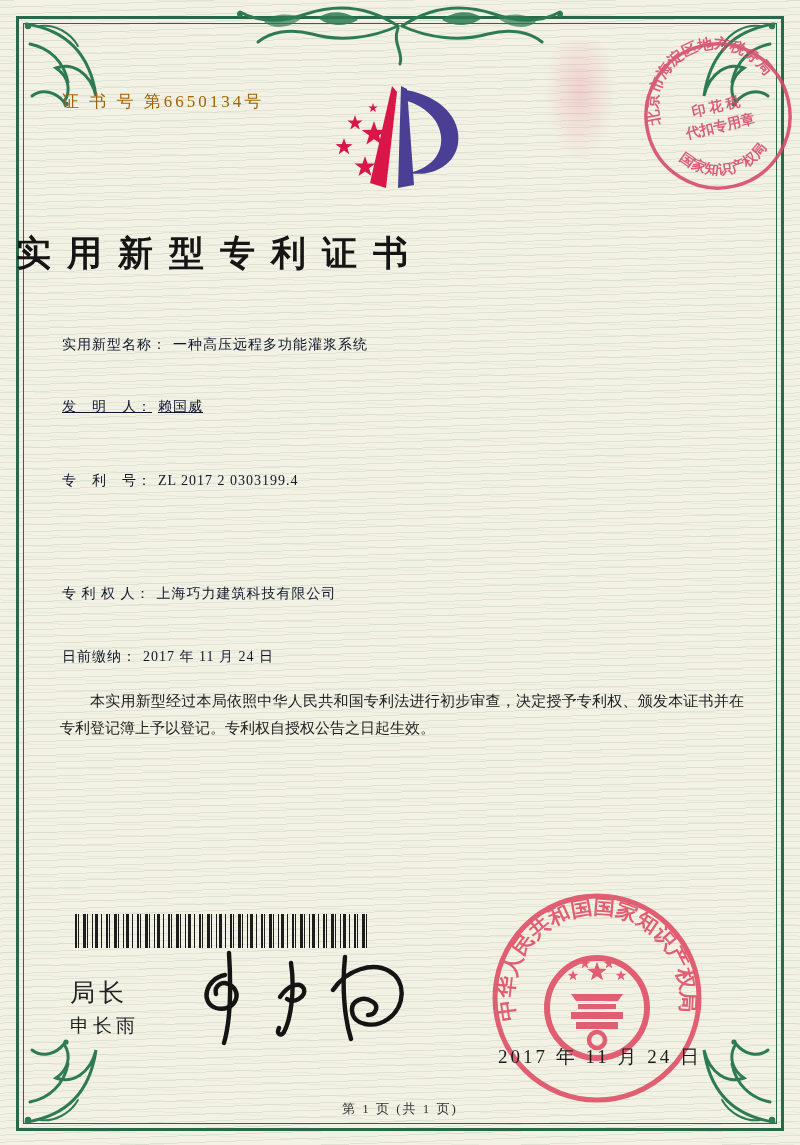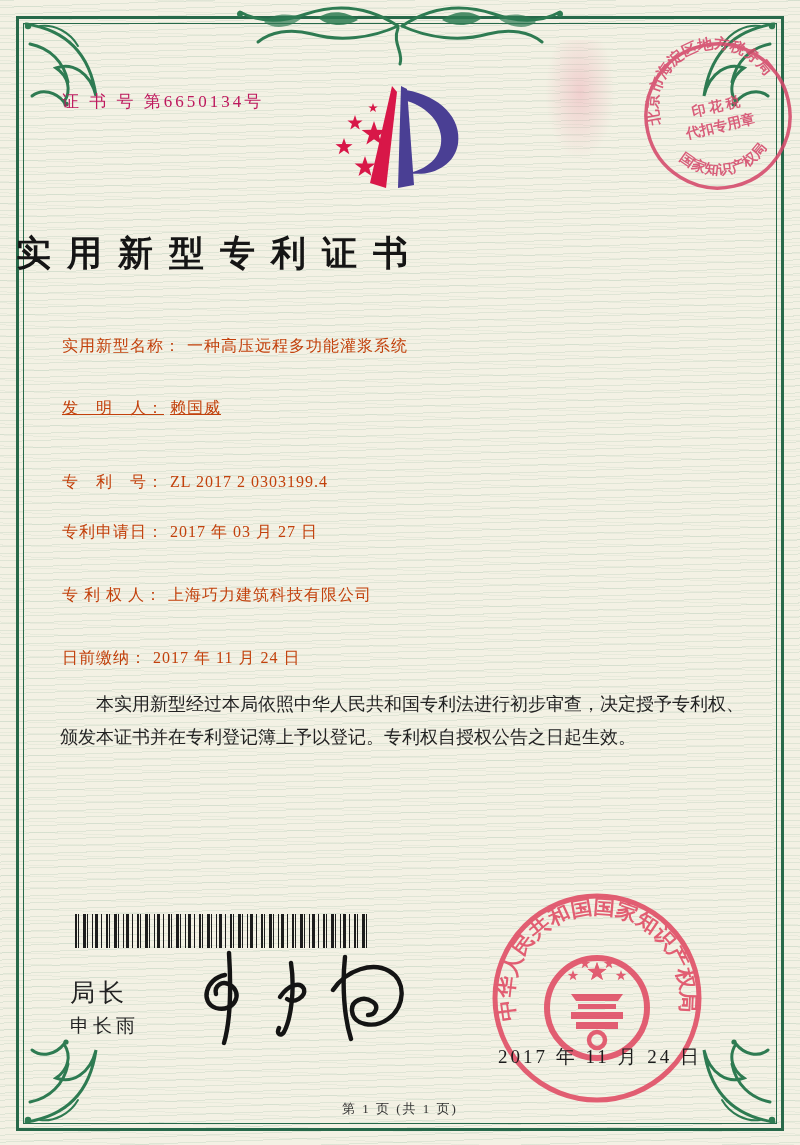--- a/index.html
+++ b/index.html
@@ -14,30 +14,30 @@
     background-image:
       repeating-linear-gradient(178deg, rgba(150,185,160,0.22) 0 1px, transparent 1px 7px),
       repeating-linear-gradient(182deg, rgba(150,185,160,0.12) 0 1px, transparent 1px 11px);
   }
   .frame-outer{position:absolute;left:16px;top:16px;right:16px;bottom:14px;border:3px solid #27694a;z-index:1;}
   .frame-inner{position:absolute;left:23px;top:23px;right:23px;bottom:21px;border:1px solid #27694a;z-index:1;}
   .content{position:absolute;inset:0;z-index:3;}
   .ornament{position:absolute;z-index:2;}
   .smudge{position:absolute;left:540px;top:40px;width:80px;height:130px;z-index:2;
     background:radial-gradient(ellipse at 50% 40%, rgba(232,120,150,0.28), transparent 62%);}
-  .cert-number{position:absolute;left:62px;top:90px;font-size:17px;letter-spacing:3px;color:#be185d;}
+  .cert-number{position:absolute;left:62px;top:90px;font-size:17px;letter-spacing:3px;color:#a16207;}
   .logo{position:absolute;left:322px;top:84px;}
   .title{
     position:absolute;left:0;right:0;top:230px;
     font-size:35px;font-weight:700;letter-spacing:16px;padding-left:16px;color:#151515;
   }
-  .field-row{position:absolute;left:62px;right:56px;font-size:16px;color:#c2410c;white-space:nowrap;}
+  .field-row{position:absolute;left:62px;right:56px;font-size:14px;color:#0f172a;white-space:nowrap;}
   .field-label{letter-spacing:1px;}
   .field-value{margin-left:6px;letter-spacing:1px;}
-  .paragraphs{position:absolute;left:60px;width:684px;top:688px;font-size:18px;line-height:1.83;
+  .paragraphs{position:absolute;left:60px;width:684px;top:688px;font-size:15px;line-height:1.83;
     text-align:justify;color:#222;}
   .paragraphs p{margin:0;text-indent:2em;}
   .barcode{position:absolute;left:75px;top:914px;width:296px;height:34px;
     background-image:repeating-linear-gradient(90deg,
       #1c1c1c 0 2px, transparent 2px 3px,
       #1c1c1c 3px 4px, transparent 4px 8px,
       #1c1c1c 8px 11px, transparent 11px 12px,
       #1c1c1c 12px 13px, transparent 13px 17px,
       #1c1c1c 17px 18px, transparent 18px 20px,
       #1c1c1c 20px 23px, transparent 23px 26px,
@@ -123,23 +123,20 @@
 
   <div class="field-row" style="top:336px;">
     <span class="field-label">实用新型名称：</span><span class="field-value">一种高压远程多功能灌浆系统</span>
   </div>
   <div class="field-row" style="top:398px;text-decoration:underline;">
     <span class="field-label">发　明　人：</span><span class="field-value">赖国威</span>
   </div>
   <div class="field-row" style="top:460px;margin-top:12px;">
     <span class="field-label">专　利　号：</span><span class="field-value">ZL 2017 2 0303199.4</span>
   </div>
-  <div class="field-row" style="top:522px;">
-    <span class="field-label">专利申请日：</span><span class="field-value">2017 年 03 月 27 日</span>
-  </div>
   <div class="field-row" style="top:585px;">
     <span class="field-label">专 利 权 人：</span><span class="field-value">上海巧力建筑科技有限公司</span>
   </div>
   <div class="field-row" style="top:648px;">
     <span class="field-label">日前缴纳：</span><span class="field-value">2017 年 11 月 24 日</span>
   </div>
 
   <div class="paragraphs">
     <p>本实用新型经过本局依照中华人民共和国专利法进行初步审查，决定授予专利权、颁发本证书并在专利登记簿上予以登记。专利权自授权公告之日起生效。</p>
   </div>

